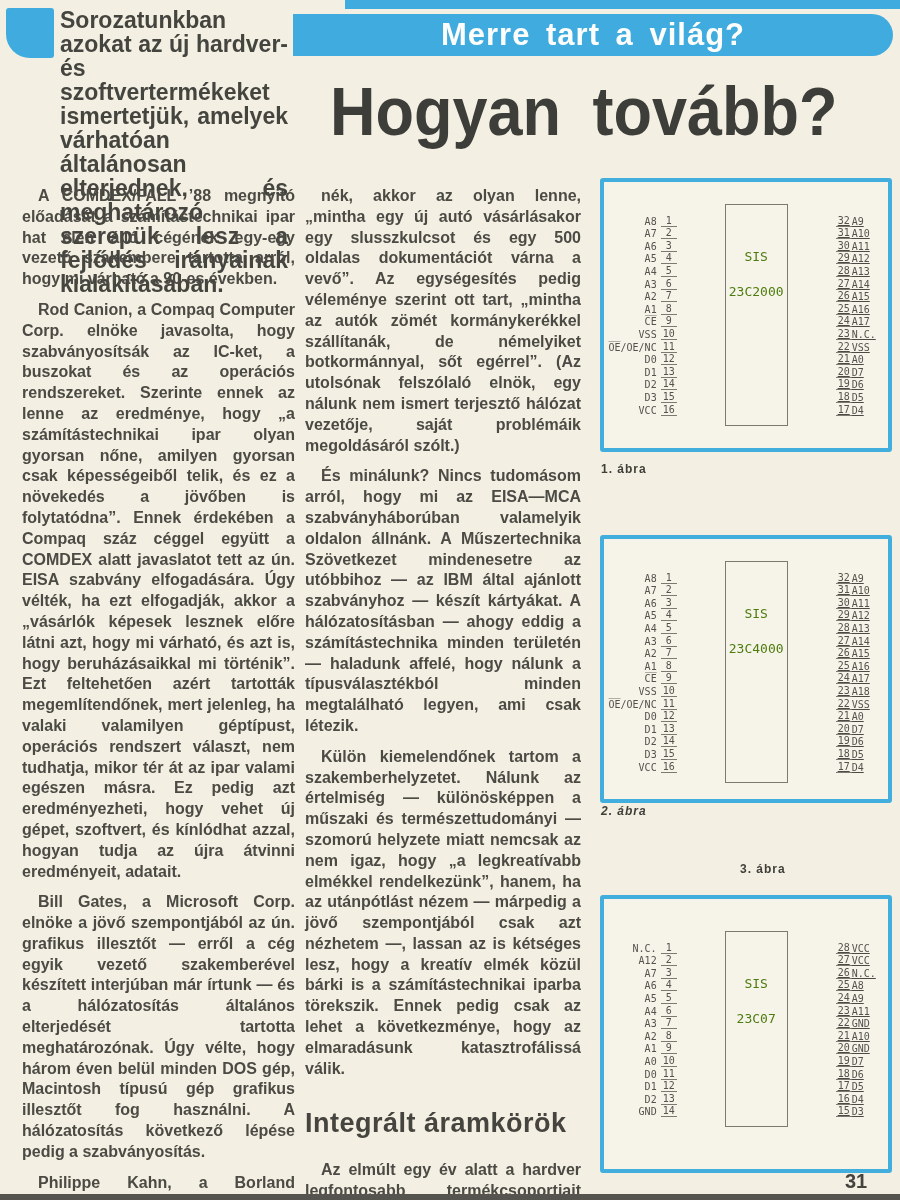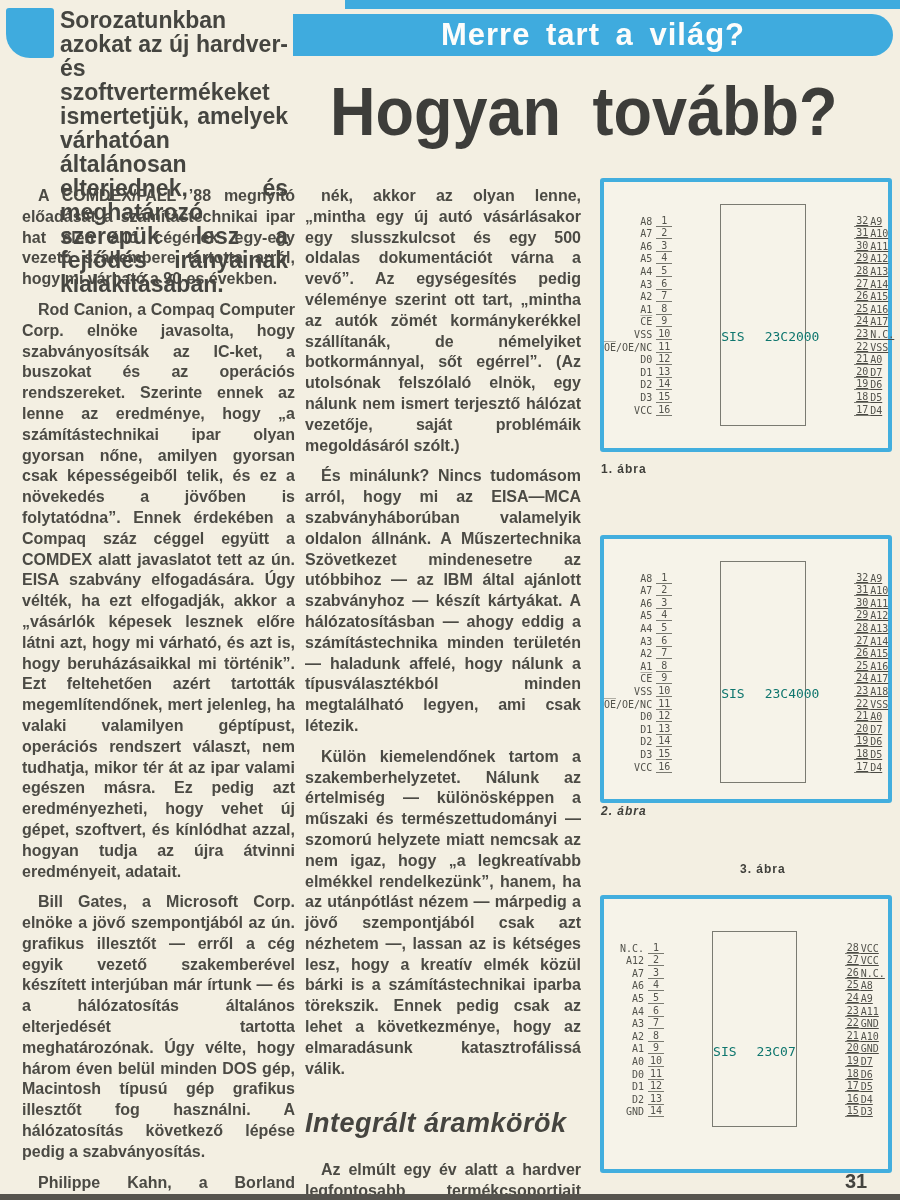--- a/index.html
+++ b/index.html
@@ -21,21 +21,21 @@
     font-size:23px;line-height:24px;font-weight:bold;text-align:justify;color:#454540;}
   .page-title{position:absolute;left:330px;top:72px;width:565px;
     font-size:63px;font-weight:bold;letter-spacing:0px;word-spacing:14px;color:#3d3d3a;
     transform:scaleY(1.08);transform-origin:top left;}
   
   .col{position:absolute;top:186px;font-size:16px;line-height:20.8px;font-weight:bold;
     text-align:justify;color:#4b4a44;}
   .col-left{left:22px;width:273px;}
   .col-right{left:305px;width:276px;}
   .col p{margin:0 0 10px 0;text-indent:16px;}
-  .section-heading{font-style:italic;font-weight:bold;font-size:27px;color:#45443f;
+  .section-heading{font-weight:bold;font-size:27px;color:#45443f;
     text-indent:0;margin:34px 0 26px 0;letter-spacing:0.5px;}
   
   .fig-box{position:absolute;left:600px;width:292px;background:#f6f3e9;
     border:4px solid #42aede;border-radius:3px;box-sizing:border-box;}
   .fig-box-1{top:178px;height:274px;}
   .fig-box-2{top:535px;height:268px;}
   .fig-box-3{top:895px;height:278px;}
   .fig-caption{position:absolute;font-size:12px;font-weight:bold;color:#3f3f3a;letter-spacing:1px;}
   .cap-1{left:601px;top:462px;}
   .cap-2{left:601px;top:804px;font-style:italic;}
@@ -49,22 +49,22 @@
   .pin{height:12.6px;display:flex;align-items:flex-end;
     font-family:"DejaVu Sans Mono",monospace;font-size:10px;color:#53534c;line-height:11px;}
   .pin-left{justify-content:flex-end;}
   .pin-right{justify-content:flex-start;}
   .plabel{white-space:nowrap;}
   .pin-left .plabel{margin-right:4px;}
   .pin-right .plabel{}
   .pnum{display:inline-block;min-width:16px;text-align:center;
     border-bottom:1px solid #7a7a71;}
   .chip{width:86px;border:1px solid #7a7a71;box-sizing:border-box;background:#f6f3e9;
-    display:flex;flex-direction:row;align-items:center;padding-top:44px;gap:20px;
-    font-family:"DejaVu Sans Mono",monospace;font-size:13px;color:#0f766e;}
+    display:flex;flex-direction:column;align-items:center;padding-top:44px;gap:20px;
+    font-family:"DejaVu Sans Mono",monospace;font-size:13px;color:#4d7c0f;}
   .page-number{position:absolute;left:845px;top:1170px;font-size:20px;font-weight:bold;color:#44443f;}
   .bottom-shadow{position:absolute;left:0;top:1194px;width:900px;height:6px;background:#56544e;}
 </style>
 </head>
 <body>
 
 <div class="corner-tab"></div>
 <div class="top-strip"></div>
 <div class="kicker-banner">
   <span>Merre tart a világ?</span>

